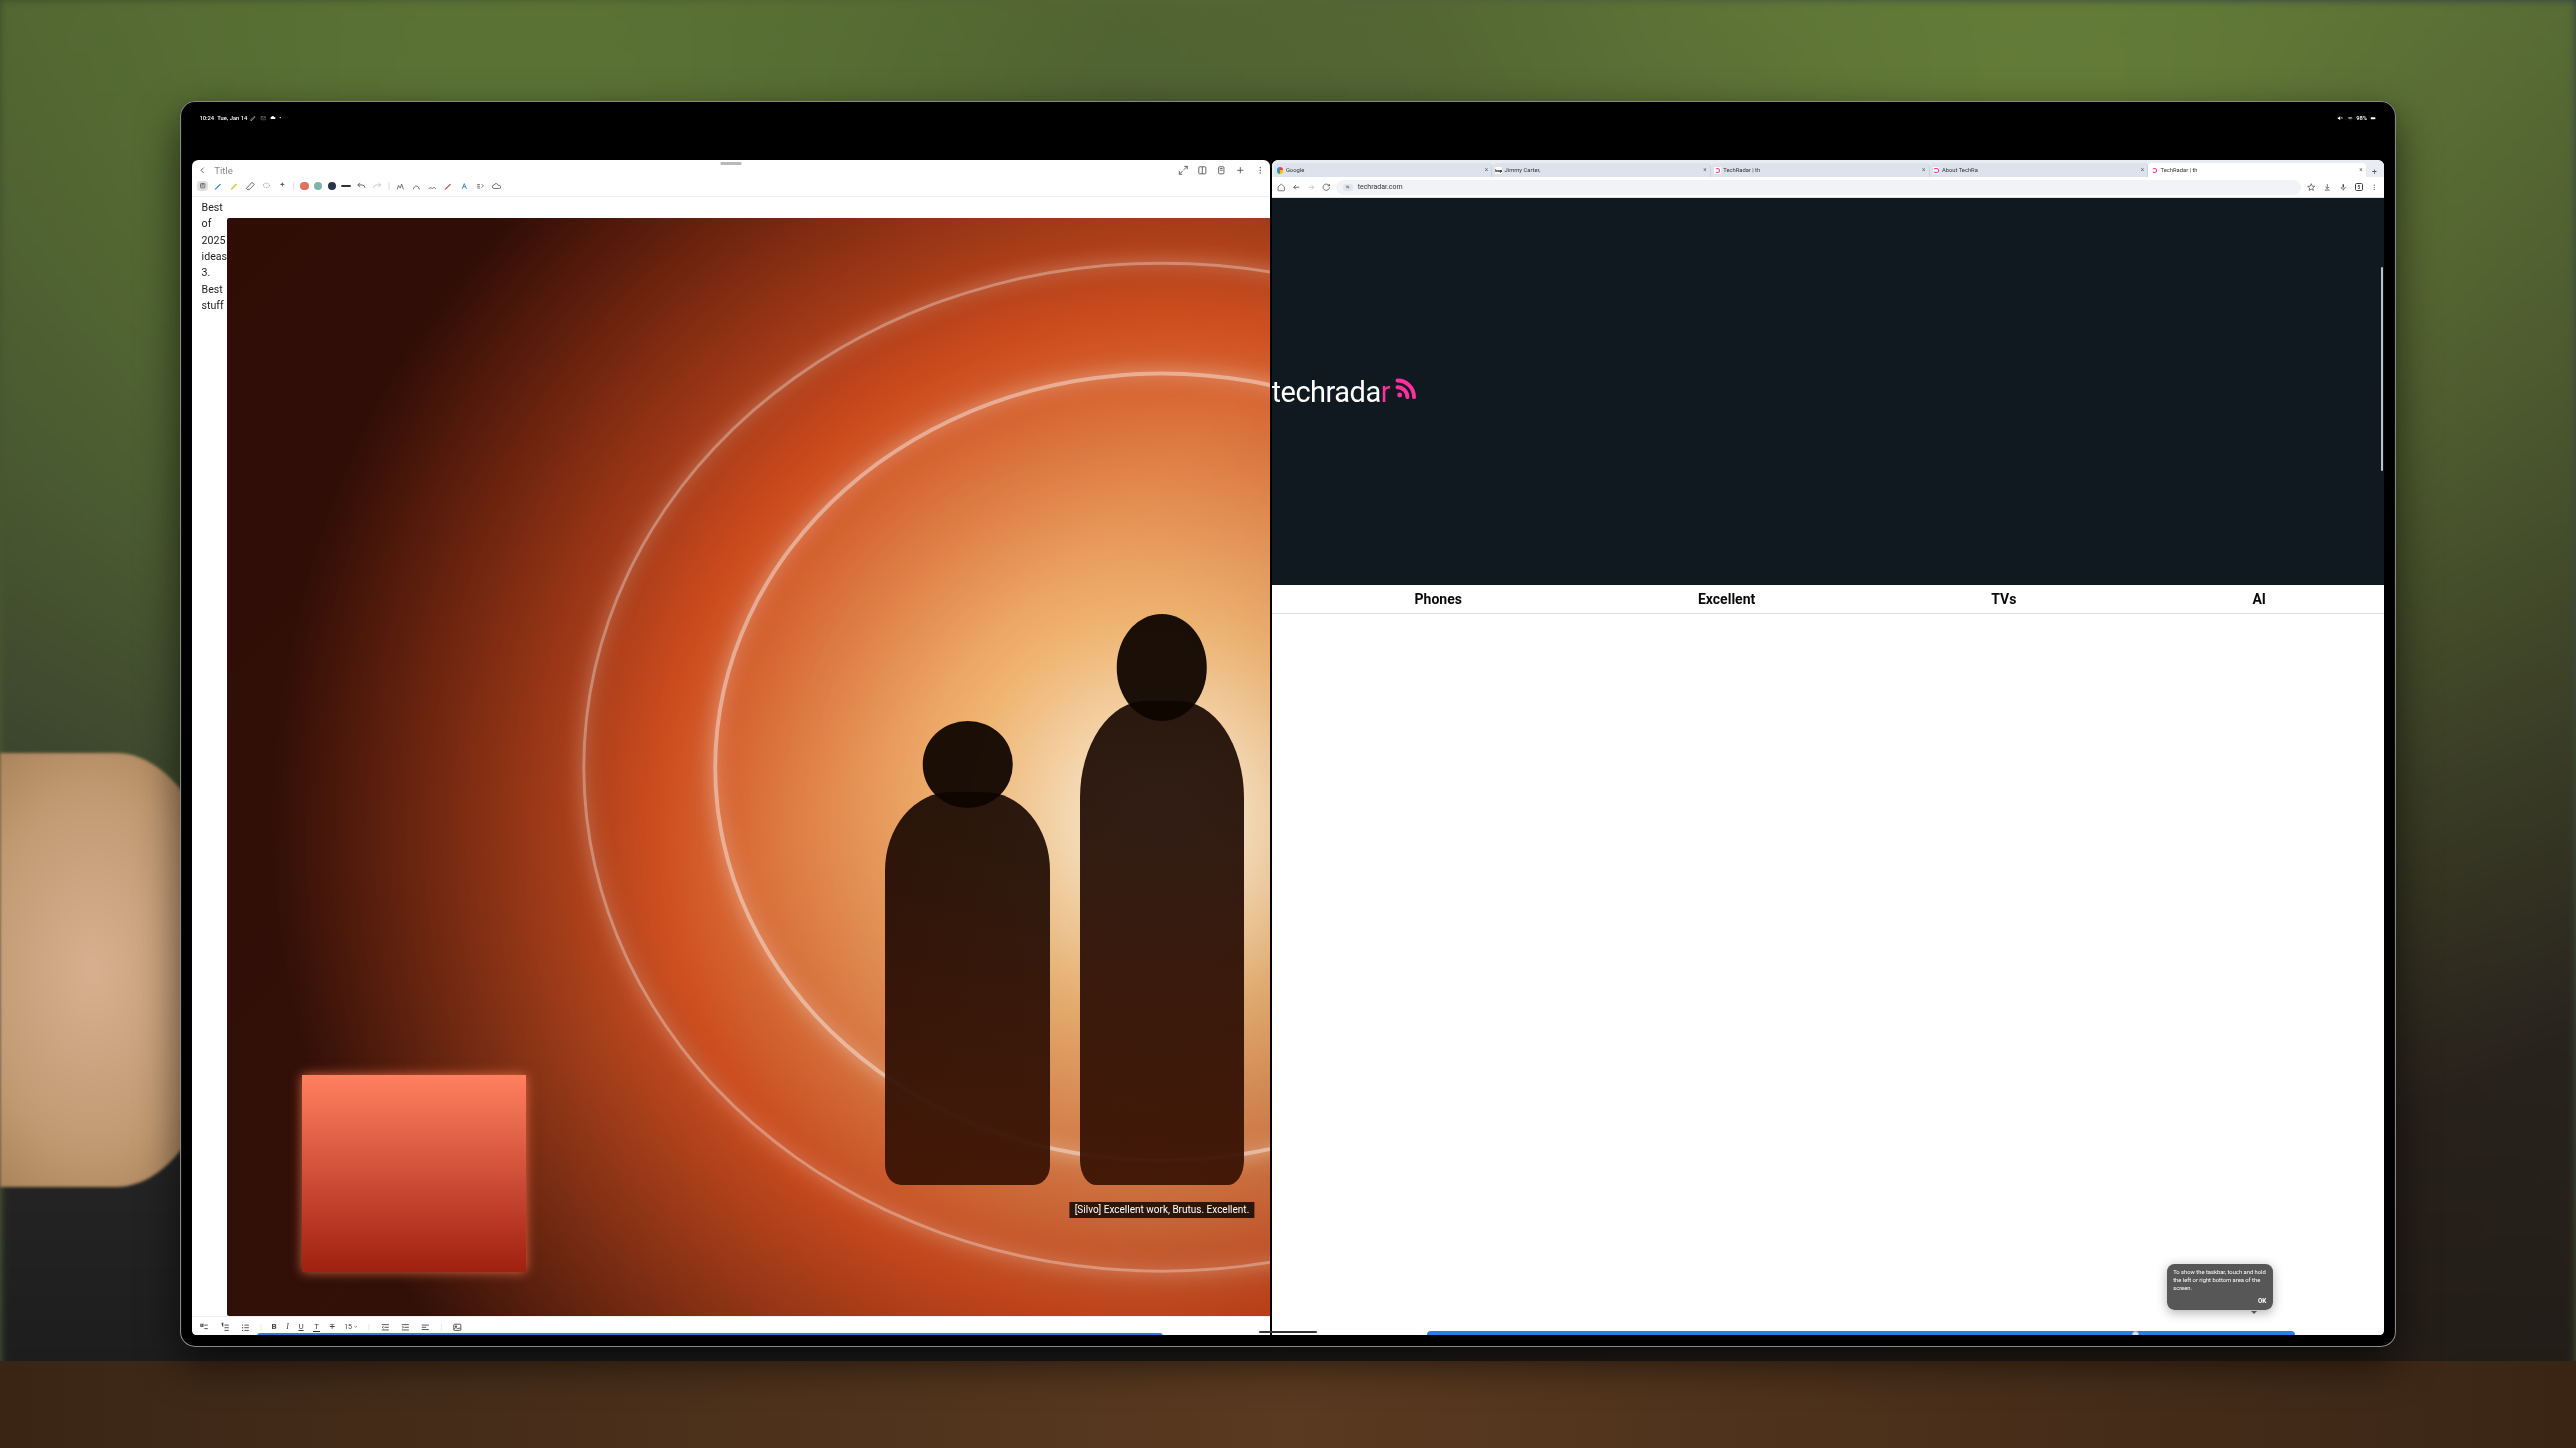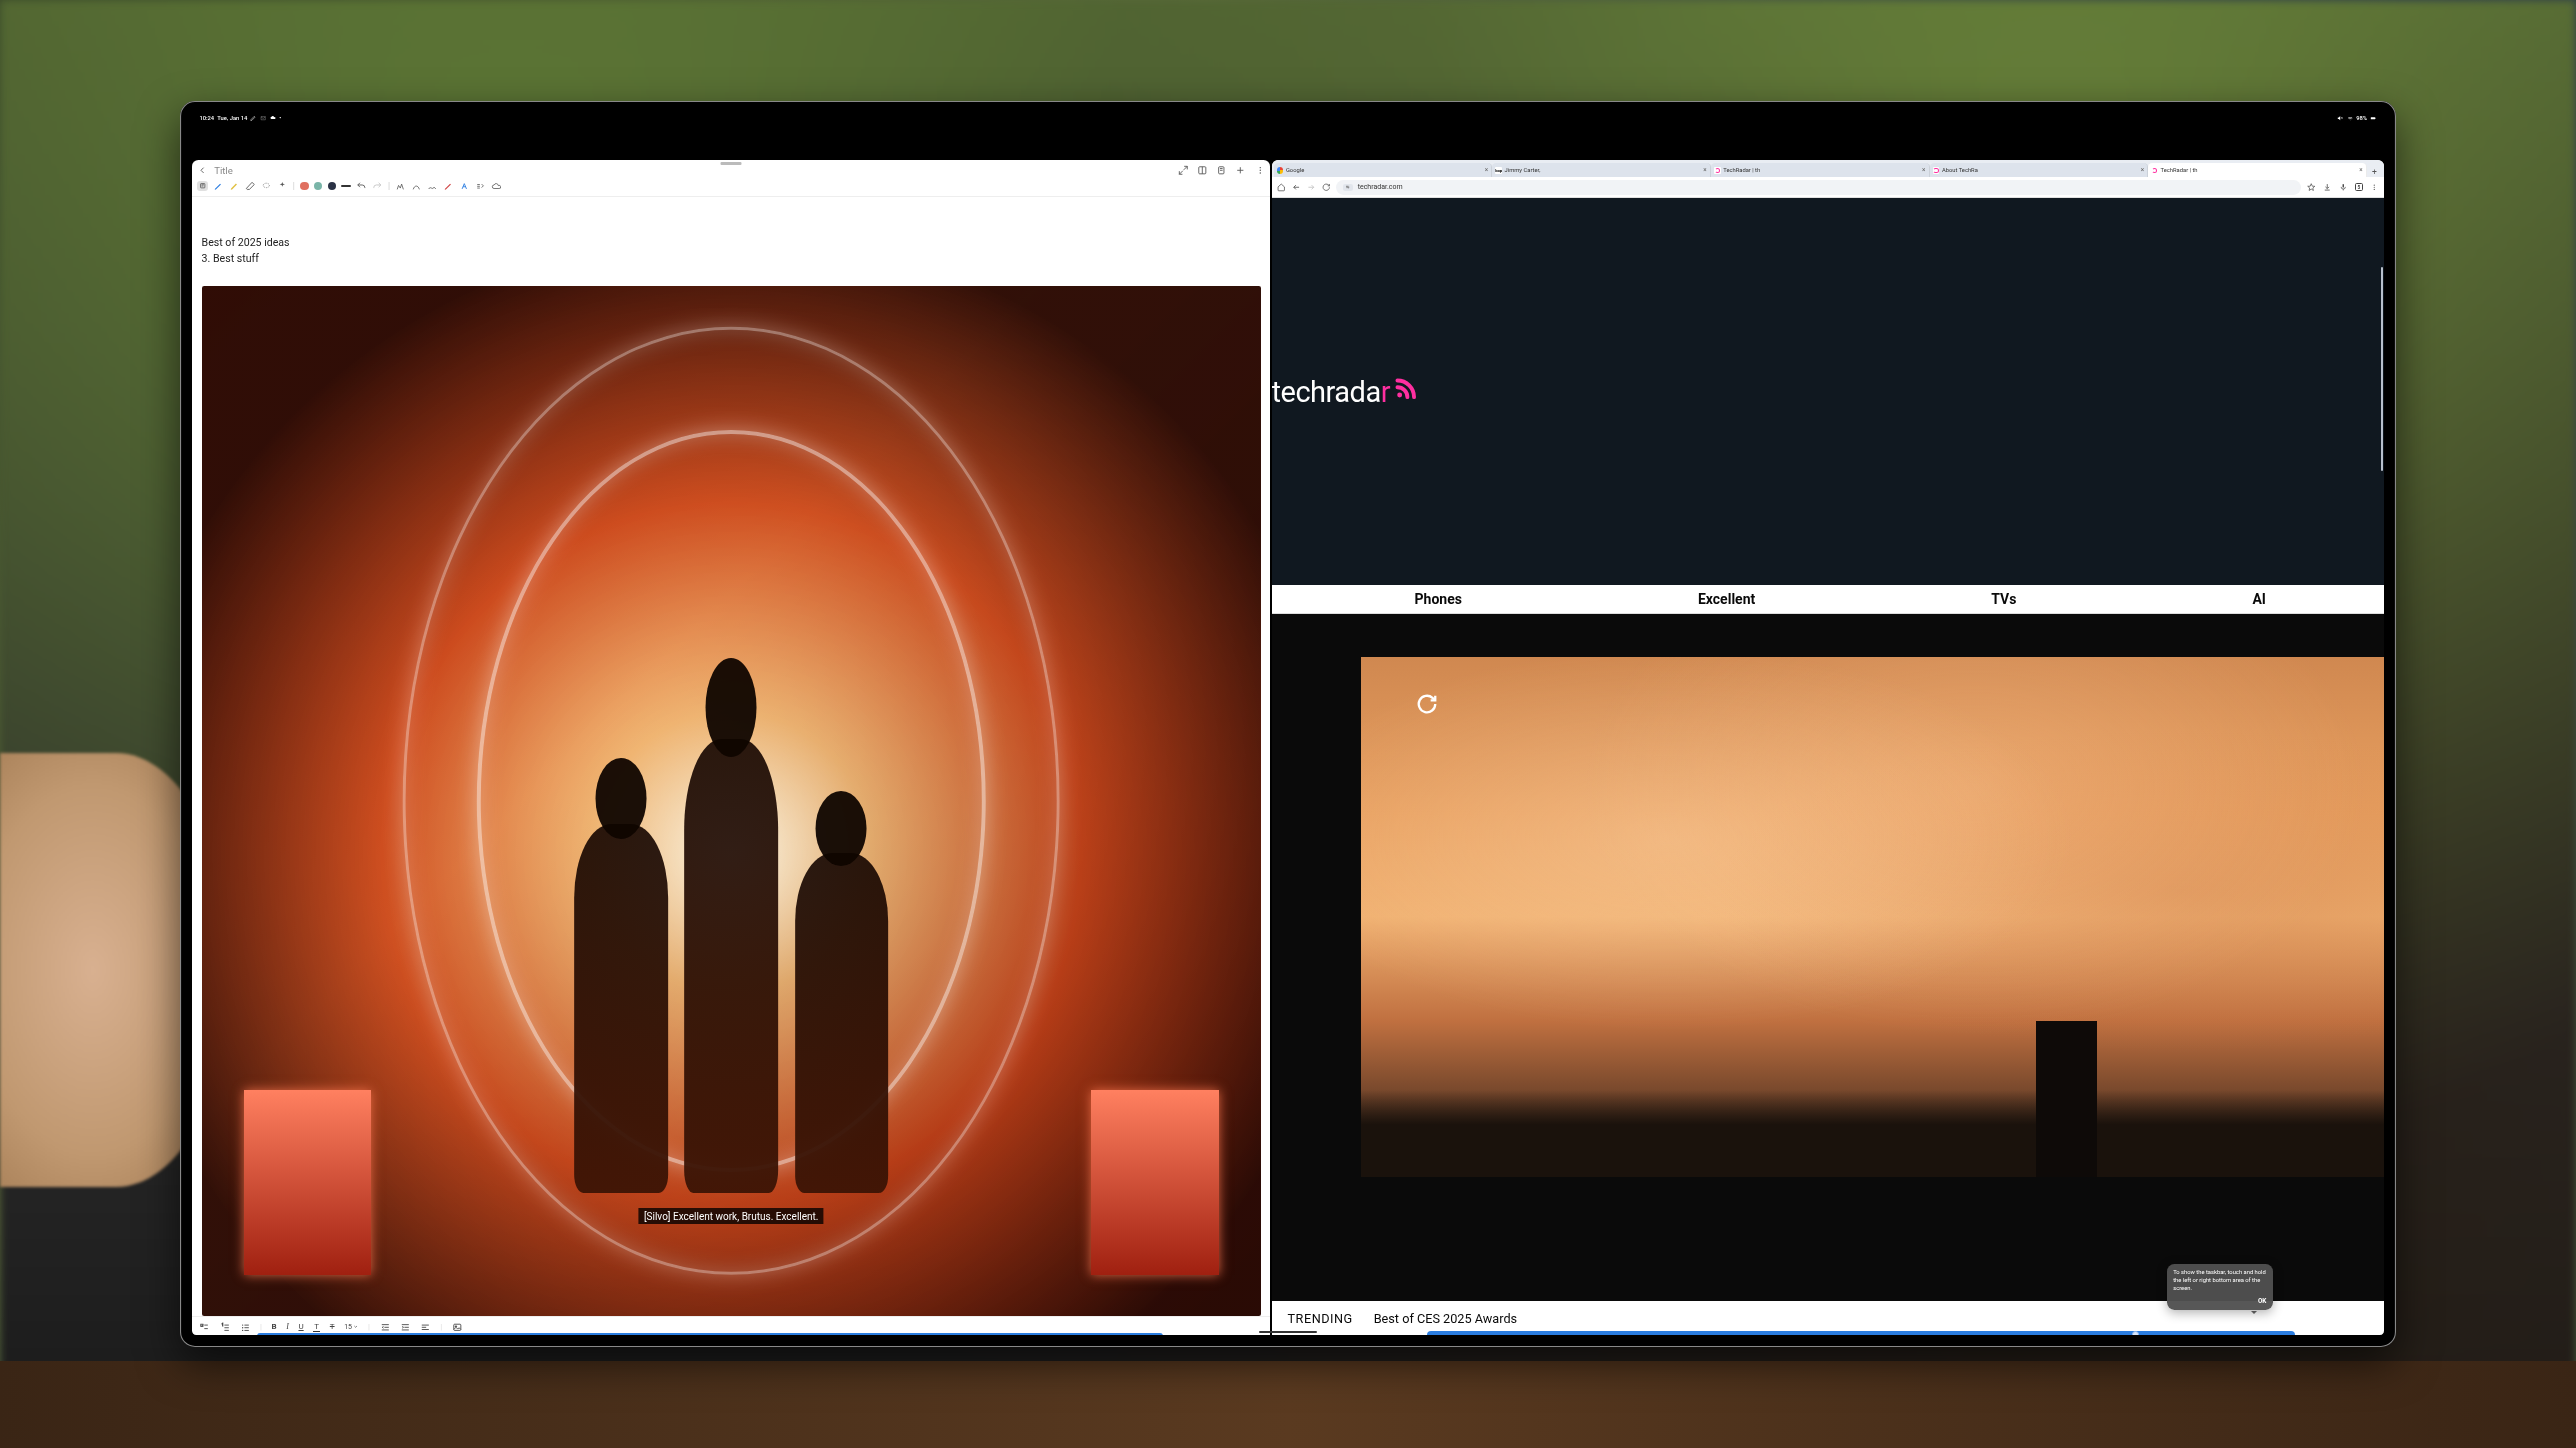--- a/index.html
+++ b/index.html
@@ -152,22 +152,21 @@
   .swatch-navy  { background: #2a3245; }
   .thick-line { width: 9.6px; height: 2.1px; background: #333; border-radius: 1.1px; }
   .pen-red { color: #d04545; }
 
   
   .note-body {
     flex: 1;
     padding: 3.2px 9.6px 0;
     overflow: hidden;
     display: flex;
-    flex-direction: column;
-    margin-top: 35px;
+    flex-direction: row;
   }
   .note-text { font-size: 10.6px; color: #222; line-height: 1.55; }
   .note-img-wrap {
     margin-top: 18px;
     flex: 1;
     min-height: 0;
     display: flex;
   }
   .note-img {
     width: 100%;
@@ -781,34 +780,20 @@
                 </svg>
               </span>
             </div>
           </div>
           <div class="tr-nav">
             <span>Phones</span>
             <span>Excellent</span>
             <span>TVs</span>
             <span>AI</span>
           </div>
-          <div class="tr-media">
-            <div class="tr-sunset"></div>
-            <div class="skyline"></div>
-            <div class="tr-reload">
-              <svg viewBox="0 0 24 24" fill="none" stroke="#fff" stroke-width="2.5">
-                  <path d="M21 12a9 9 0 11-3-6.7L21 8"></path>
-                  <polyline points="21 3 21 8 16 8"></polyline>
-                </svg>
-            </div>
-            <div class="tr-trending">
-              <span class="lbl">TRENDING</span>
-              <span class="story">Best of CES 2025 Awards</span>
-            </div>
-          </div>
           <div class="scrollbar-y"></div>
         </div>
 
         <div class="taskbar-tip">
           <div>To show the taskbar, touch and hold the left or right bottom area of the screen.</div>
           <div class="ok">OK</div>
           <div class="tail"></div>
         </div>
 
         <div class="sys-arc">

